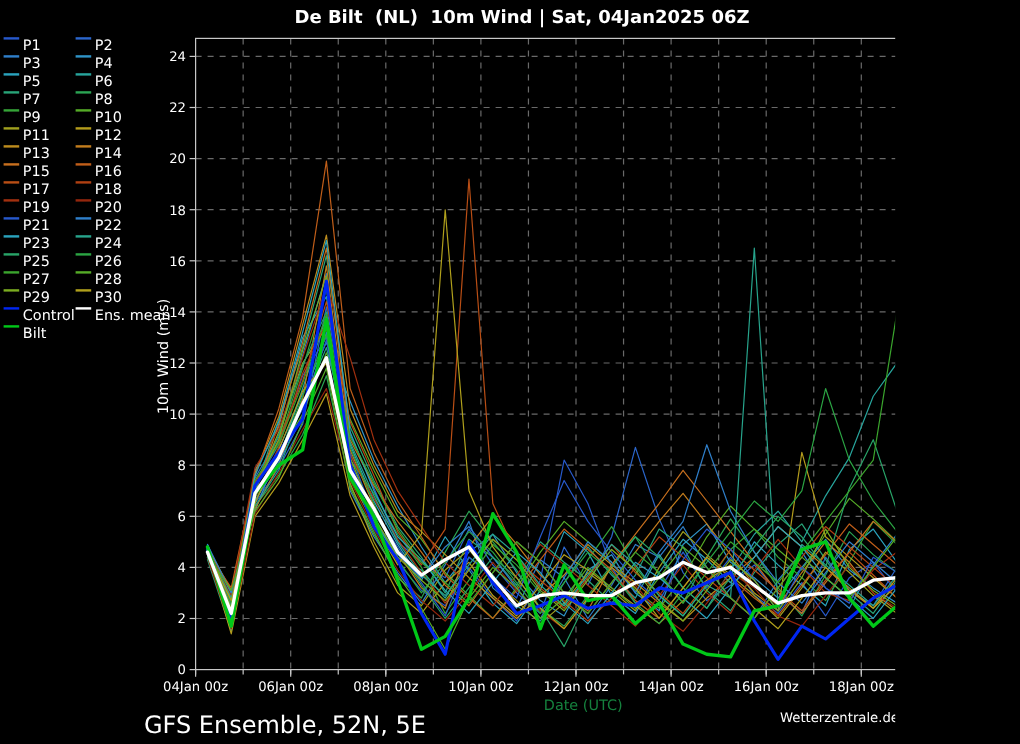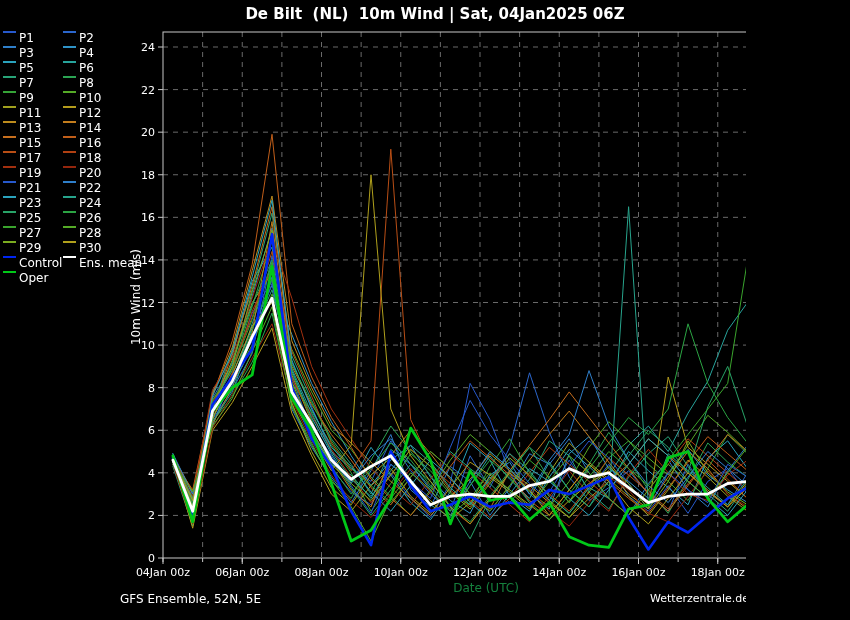--- a/index.html
+++ b/index.html
@@ -8,21 +8,21 @@
   .title{position:absolute;left:60px;top:5px;width:750px;text-align:center;
          font-size:15px;font-weight:bold;white-space:pre;color:#fff;}
   #legend{position:absolute;left:3px;top:31px;width:150px;display:flex;flex-wrap:wrap;}
   .li{flex:0 0 60px;height:15px;display:flex;align-items:flex-start;white-space:nowrap;overflow:visible;}
   .sw{display:inline-block;width:13px;height:2px;margin-right:3px;flex:0 0 13px;}
   .lt{font-size:12px;line-height:15px;color:#fff;}
   svg{position:absolute;left:0;top:0;}
   .ylabel{position:absolute;left:136px;top:297px;transform:translate(-50%,-50%) rotate(-90deg);
           font-size:12px;color:#fff;white-space:nowrap;}
   .xlabel{position:absolute;left:486px;top:581px;transform:translateX(-50%);font-size:12px;color:#15803d;}
-  .fleft{position:absolute;left:120px;top:592px;font-size:12px;color:#fff;}
+  .fleft{position:absolute;left:120px;top:592px;font-size:20px;color:#fff;}
   .fright{position:absolute;left:650px;top:592px;font-size:11px;color:#fff;}
   text{fill:#fff;font-family:"DejaVu Sans", sans-serif;}
 </style>
 </head>
 <body>
 
 <div id="fig">
   <div class="title">De Bilt  (NL)  10m Wind | Sat, 04Jan2025 06Z</div>
   <div id="legend">
       <div class="li">
@@ -148,21 +148,21 @@
       <div class="li">
         <span class="sw" style="background: rgb(0, 38, 242);"></span>
         <span class="lt">Control</span>
       </div>
       <div class="li">
         <span class="sw" style="background: rgb(255, 255, 255);"></span>
         <span class="lt">Ens. mean</span>
       </div>
       <div class="li">
         <span class="sw" style="background: rgb(0, 200, 24);"></span>
-        <span class="lt">Oper</span>
+        <span class="lt">Bilt</span>
       </div>
     </div>
   <svg id="plot" width="850" height="620" viewBox="0 0 850 620">
       <line x1="163" x2="810" y1="515.4166666666666" y2="515.4166666666666" stroke="#6a6a6a" stroke-width="1" stroke-dasharray="5 5"></line>
       <line x1="163" x2="810" y1="472.8333333333333" y2="472.8333333333333" stroke="#6a6a6a" stroke-width="1" stroke-dasharray="5 5"></line>
       <line x1="163" x2="810" y1="430.25" y2="430.25" stroke="#6a6a6a" stroke-width="1" stroke-dasharray="5 5"></line>
       <line x1="163" x2="810" y1="387.66666666666663" y2="387.66666666666663" stroke="#6a6a6a" stroke-width="1" stroke-dasharray="5 5"></line>
       <line x1="163" x2="810" y1="345.0833333333333" y2="345.0833333333333" stroke="#6a6a6a" stroke-width="1" stroke-dasharray="5 5"></line>
       <line x1="163" x2="810" y1="302.5" y2="302.5" stroke="#6a6a6a" stroke-width="1" stroke-dasharray="5 5"></line>
       <line x1="163" x2="810" y1="259.91666666666663" y2="259.91666666666663" stroke="#6a6a6a" stroke-width="1" stroke-dasharray="5 5"></line>

